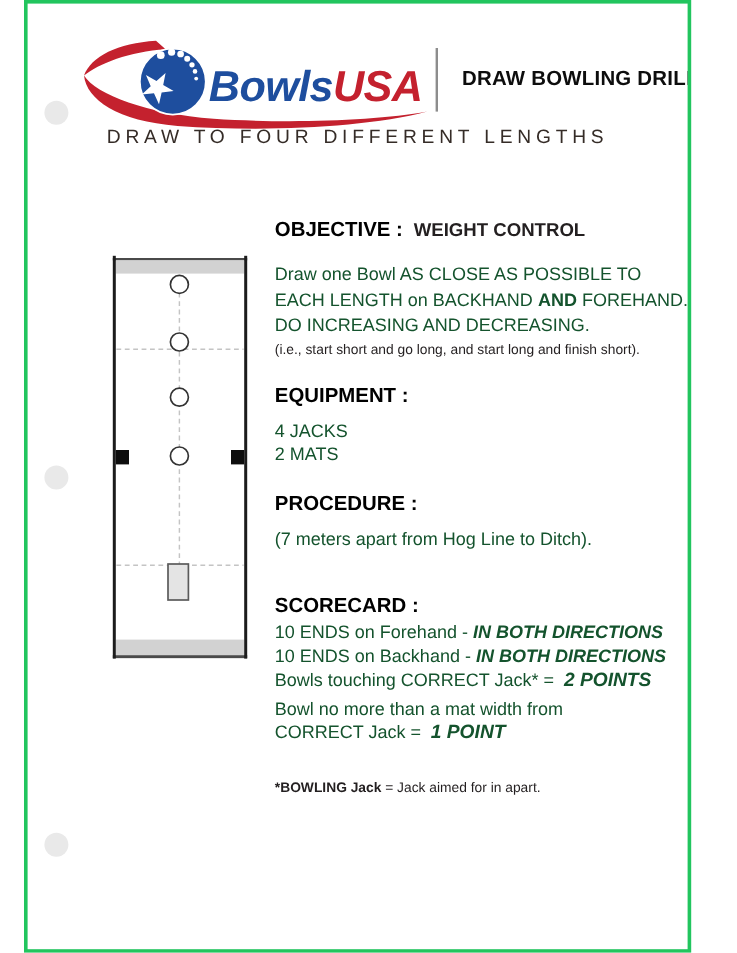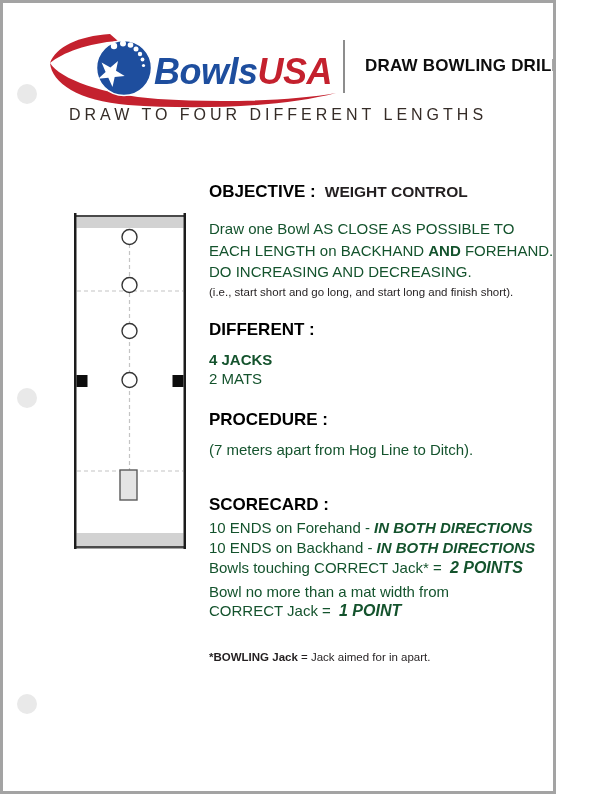--- a/index.html
+++ b/index.html
@@ -5,22 +5,23 @@
   * { margin:0; padding:0; box-sizing:border-box; }
   html,body { background:#ffffff; }
   body {
     font-family:"Liberation Sans","DejaVu Sans",sans-serif;
     color:#231f20;
   }
   .page {
     position:relative;
     width:556px; height:794px;
     background:#ffffff;
-    border:3px solid #a3a3a3;
+    border:3px solid #22c55e;
     overflow:hidden;
+    margin-left:20px;
   }
   .hole {
     position:absolute;
     width:20px; height:20px;
     border-radius:50%;
     background:#e9e9e9;
     left:14px;
   }
   .hole.h1 { top:81px; }
   .hole.h2 { top:385px; }
@@ -56,21 +57,21 @@
   .b { font-weight:bold; }
   .emph { font-weight:bold; font-style:italic; }
   .emph-big { font-weight:bold; font-style:italic; font-size:16px; margin-left:4px; }
 
   .t-objective { top:179px; }
   .t-obj1 { top:217px; }
   .t-obj2 { top:239px; }
   .t-obj3 { top:260px; }
   .t-objnote { top:283px; }
   .t-equipment { top:317px; }
-  .t-eq1 { top:348px;font-weight:bold; }
+  .t-eq1 { top:348px; }
   .t-eq2 { top:367px; }
   .t-procedure { top:407px; }
   .t-proc { top:437px; line-height:19.5px; }
   .t-scorecard { top:492px; }
   .t-sc1 { top:516px; }
   .t-sc2 { top:536px; }
   .t-sc3 { top:556px; }
   .t-sc4 { top:580px; }
   .t-sc5 { top:599px; }
   .t-footnote { top:648px; }
@@ -138,21 +139,21 @@
   </svg>
 
   <div class="col t-objective">
     <span class="sec-heading">OBJECTIVE :</span><span class="sec-sub">WEIGHT CONTROL</span>
   </div>
   <div class="col t-obj1 body-line">Draw one Bowl AS CLOSE AS POSSIBLE TO</div>
   <div class="col t-obj2 body-line"><span>EACH LENGTH on BACKHAND </span><span class="b">AND</span><span> FOREHAND.</span></div>
   <div class="col t-obj3 body-line">DO INCREASING AND DECREASING.</div>
   <div class="col t-objnote small-line">(i.e., start short and go long, and start long and finish short).</div>
 
-  <div class="col t-equipment sec-heading">DIFFERENT :</div>
+  <div class="col t-equipment sec-heading">EQUIPMENT :</div>
   <div class="col t-eq1 body-line">4 JACKS</div>
   <div class="col t-eq2 body-line">2 MATS</div>
 
   <div class="col t-procedure sec-heading">PROCEDURE :</div>
   <div class="col t-proc body-line">
     <div>(7 meters apart from Hog Line to Ditch).</div>
   </div>
 
   <div class="col t-scorecard sec-heading">SCORECARD :</div>
   <div class="col t-sc1 body-line"><span>10 ENDS on Forehand - </span><span class="emph">IN BOTH DIRECTIONS</span></div>

